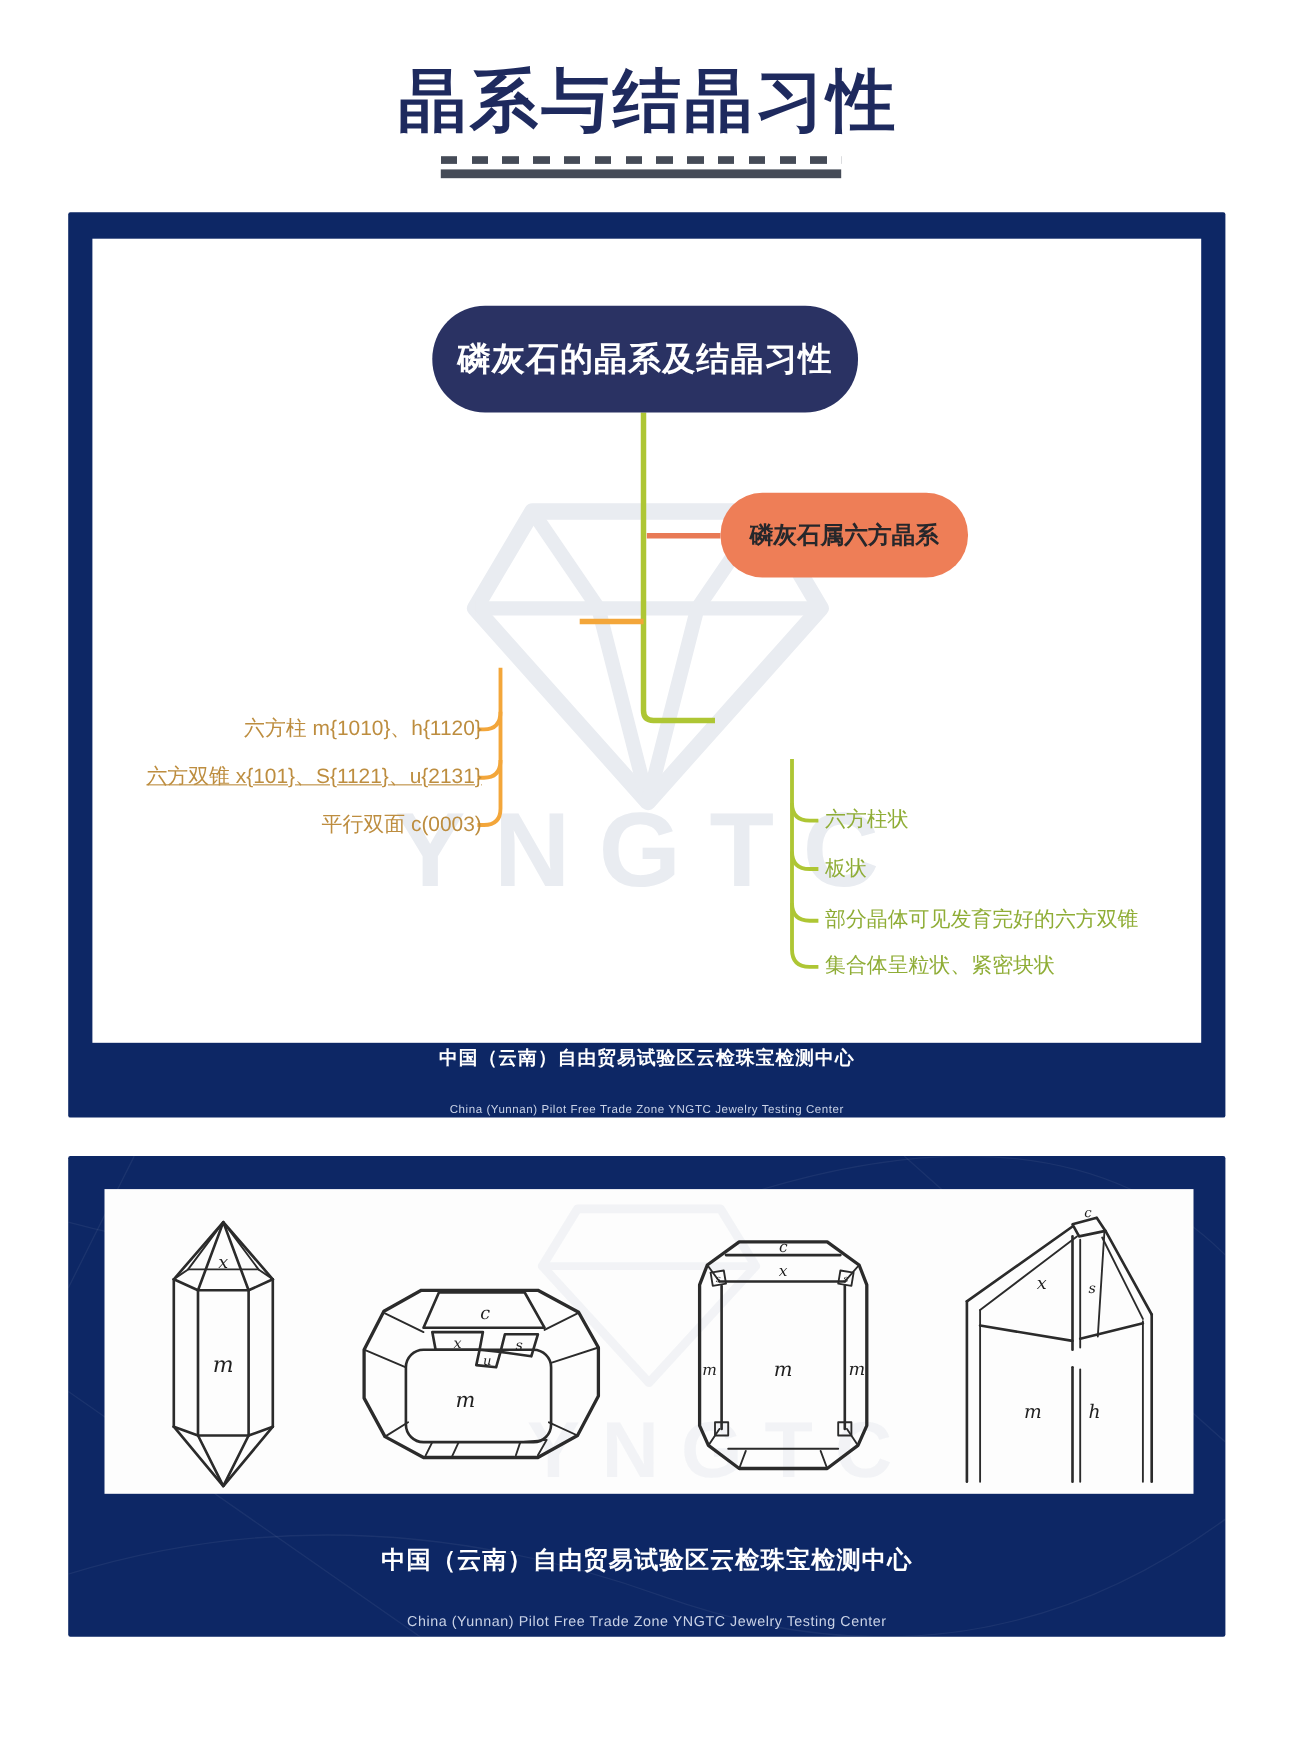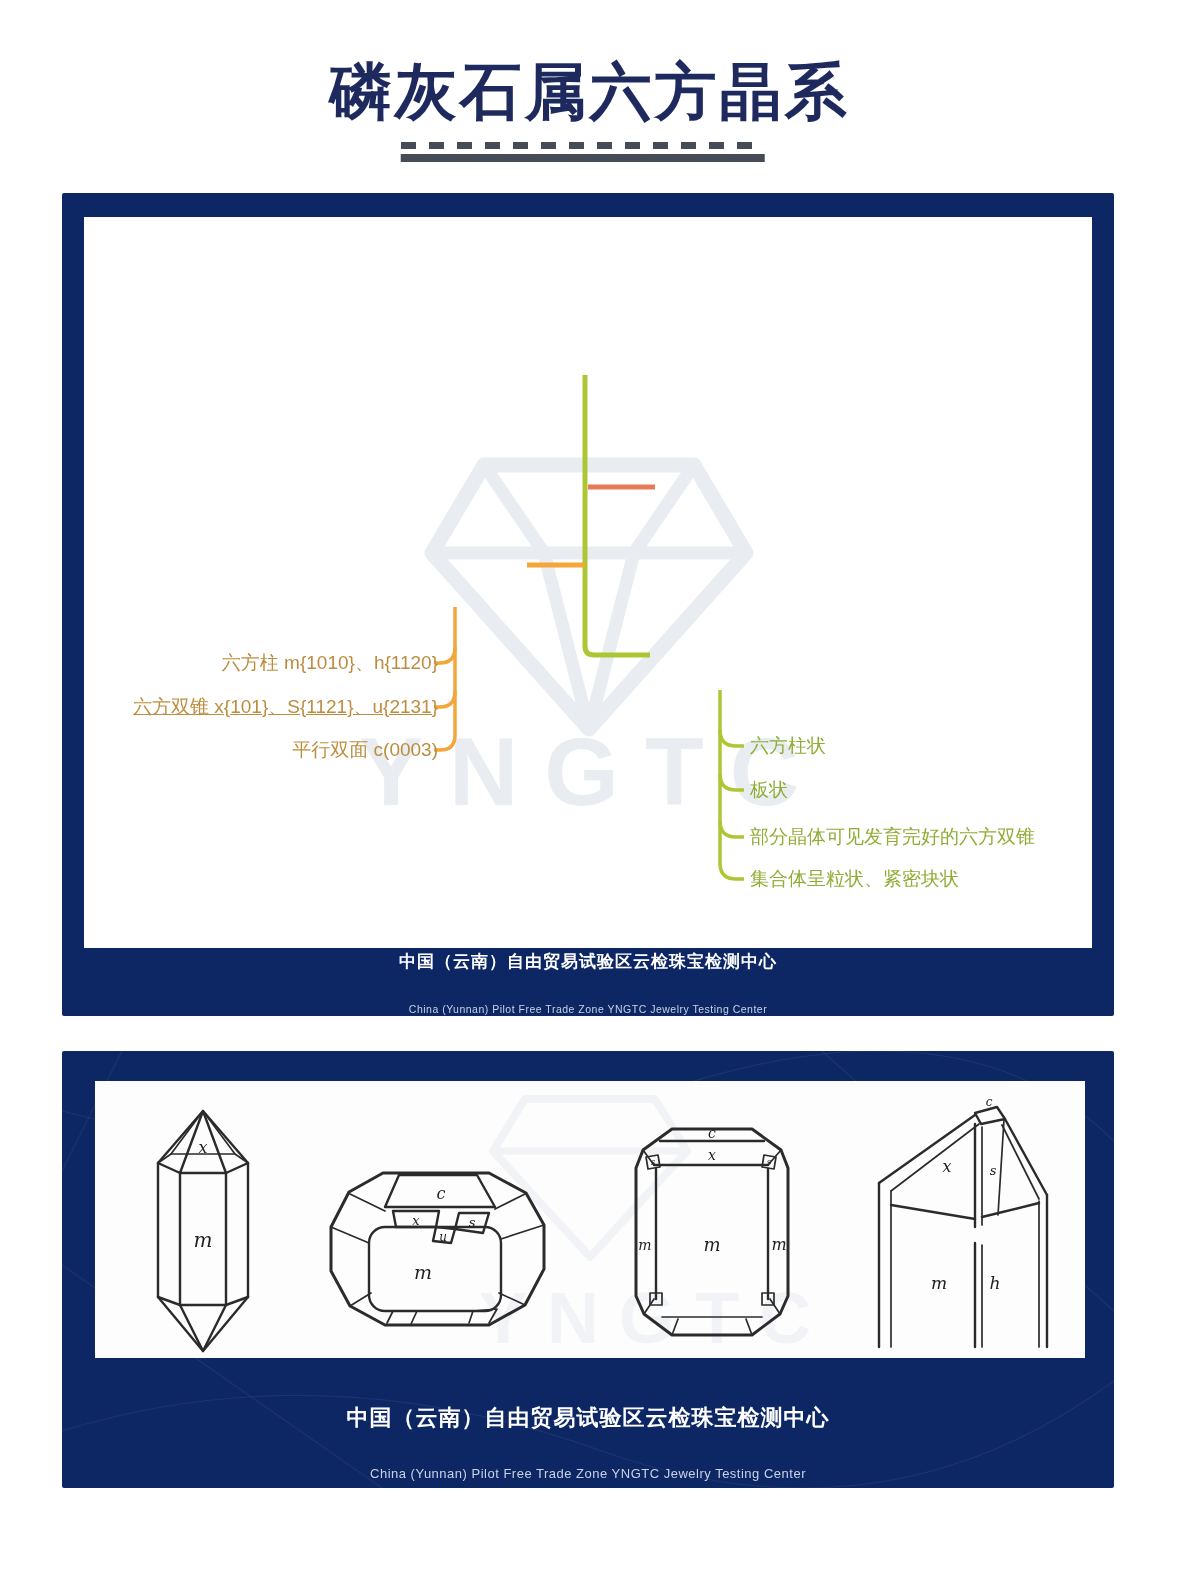--- a/index.html
+++ b/index.html
@@ -66,21 +66,21 @@
           text-anchor:middle;}
   .wm-stroke{fill:none;stroke:#e9ecf1;stroke-linejoin:round;}
   .wm-text{font-family:"Liberation Sans",sans-serif;font-weight:700;fill:#e9ecf1;text-anchor:middle;}
   .tex{fill:none;stroke:rgba(255,255,255,0.06);stroke-width:1.2;}
 </style>
 </head>
 <body>
 
 <div class="page">
 
-  <h1 class="title">磷灰石属六方晶系</h1>
+  <h1 class="title">晶系与结晶习性</h1>
   <div class="title-underline">
     <div class="dashes"></div>
     <div class="bar"></div>
   </div>
 
   <section class="panel panel1">
     <div class="panel1-content">
 
       <svg class="watermark" width="1008" height="731" viewBox="0 0 1008 731">
         <g>
@@ -104,20 +104,26 @@
             <path d="M371,474 Q371,490 356,490 L350,490"></path>
           </g>
           <g stroke="#aec634" stroke-width="3.5" fill="none">
             <path d="M636,473 L636,646 Q636,662 652,662 L660,662"></path>
             <path d="M636,513 Q636,529 652,529 L660,529"></path>
             <path d="M636,557 Q636,573 652,573 L660,573"></path>
             <path d="M636,604 Q636,620 652,620 L660,620"></path>
           </g>
         </svg>
 
+        <div class="node node-root">
+          <span>磷灰石的晶系及结晶习性</span>
+        </div>
+        <div class="node node-system">
+          <span>磷灰石属六方晶系</span>
+        </div>
 
         <div class="branch-item branch-orange" style="top:433px;">六方柱 m{1010}、h{1120}</div>
         <div class="branch-item branch-orange" style="top:477px;text-decoration:underline;">六方双锥 x{101}、S{1121}、u{2131}</div>
         <div class="branch-item branch-orange" style="top:520px;">平行双面 c(0003)</div>
 
         <div class="branch-item branch-green" style="top:516px;">六方柱状</div>
         <div class="branch-item branch-green" style="top:560px;">板状</div>
         <div class="branch-item branch-green" style="top:607px;">部分晶体可见发育完好的六方双锥</div>
         <div class="branch-item branch-green" style="top:649px;">集合体呈粒状、紧密块状</div>
       </div>

